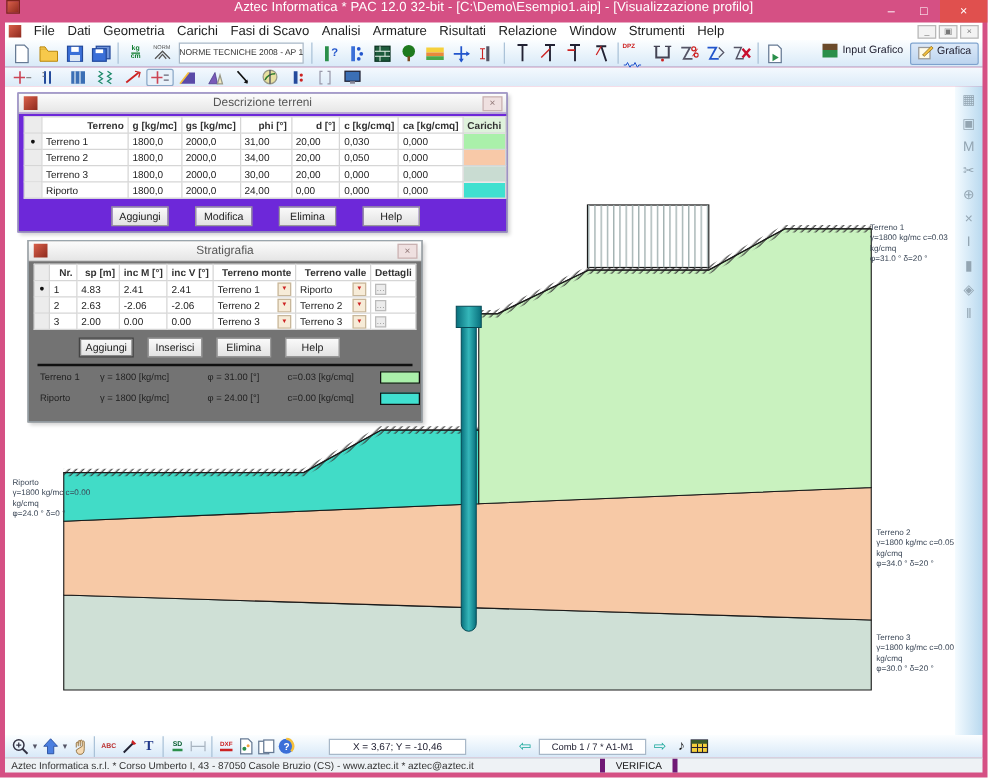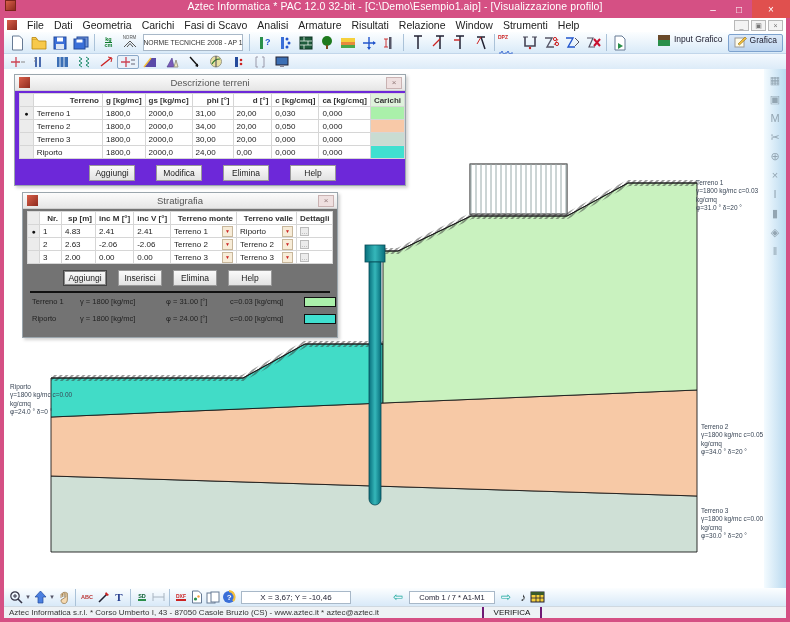--- a/index.html
+++ b/index.html
@@ -75,25 +75,25 @@
   .leg-name{width:48px}
   .leg-g{width:86px}
   .leg-phi{width:64px}
   .leg-c{width:74px}
   .leg-swatch{width:32px;height:10px;border:1px solid #111}
 
   
   .bottombar{position:absolute;left:4px;top:588px;width:782px;height:18px;background:linear-gradient(#fcfeff,#d8e9f8);display:flex;align-items:center;padding-left:4px}
   .bi{width:16px;height:14px;display:flex;align-items:center;justify-content:center;flex:none}
   .caret{color:#556;font-size:7px;width:8px;text-align:center}
-  .coords-box{width:110px;height:13px;background:#fff;border:1px solid #a8b8c8;font-size:8px;color:#223;display:flex;align-items:center;justify-content:center;margin-left:4px;flex:none}
+  .coords-box{width:110px;height:13px;background:#fff;border:1px solid #a8b8c8;font-size:8px;color:#223;display:flex;align-items:center;justify-content:center;margin-left:26px;flex:none}
   .comb-box{width:86px;height:13px;background:#fff;border:1px solid #a8b8c8;font-size:7.5px;color:#223;display:flex;align-items:center;justify-content:center;flex:none}
   .nav-arrow{color:#18a89a;font-size:12px;line-height:1;margin:0 6px;flex:none}
   .statusbar{position:absolute;left:4px;top:606px;width:782px;height:12px;background:#eef2f5;border-top:1px solid #cfd8e0;display:flex;font-size:8px;color:#333;align-items:stretch}
-  .sb-cell{display:flex;align-items:center;padding:0 5px;border-right:2px solid #701a75;overflow:hidden;white-space:nowrap}
+  .sb-cell{display:flex;align-items:center;padding:0 5px;border-right:4px solid #701a75;overflow:hidden;white-space:nowrap}
   .sb-addr{width:480px}
   .sb-ver{width:58px;justify-content:center;font-weight:normal;color:#111}
 </style>
 </head>
 <body>
 
 <div class="titlebar">
   <div class="app-ico"></div>
   <div class="title-text">Aztec Informatica * PAC 12.0 32-bit  - [C:\Demo\Esempio1.aip] - [Visualizzazione profilo]</div>
   <div class="win-controls">

